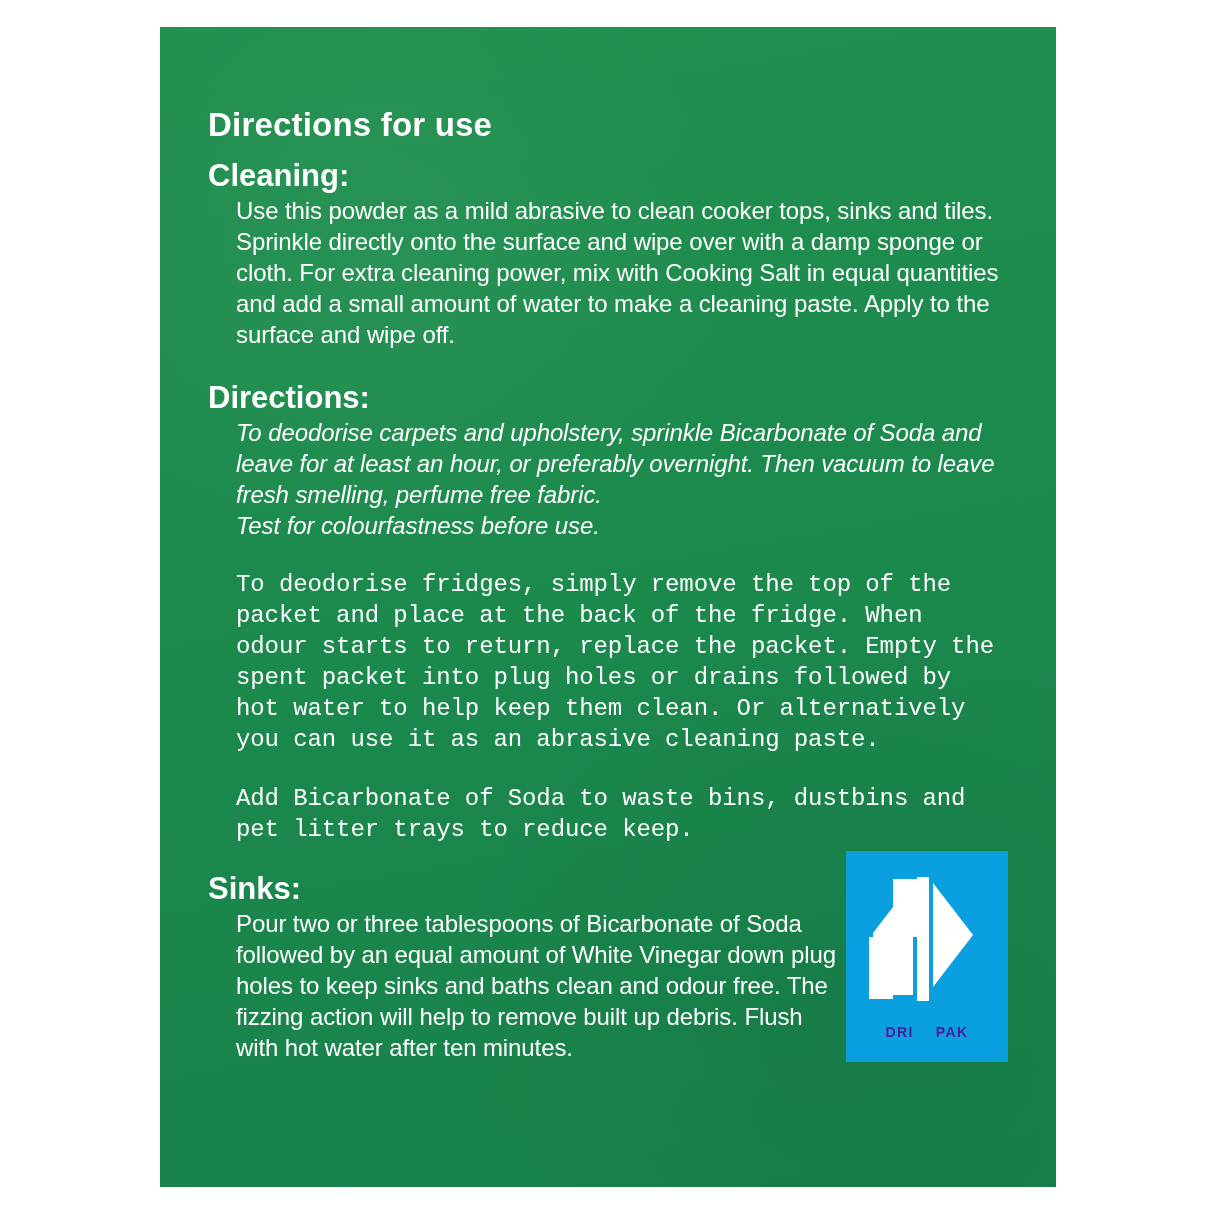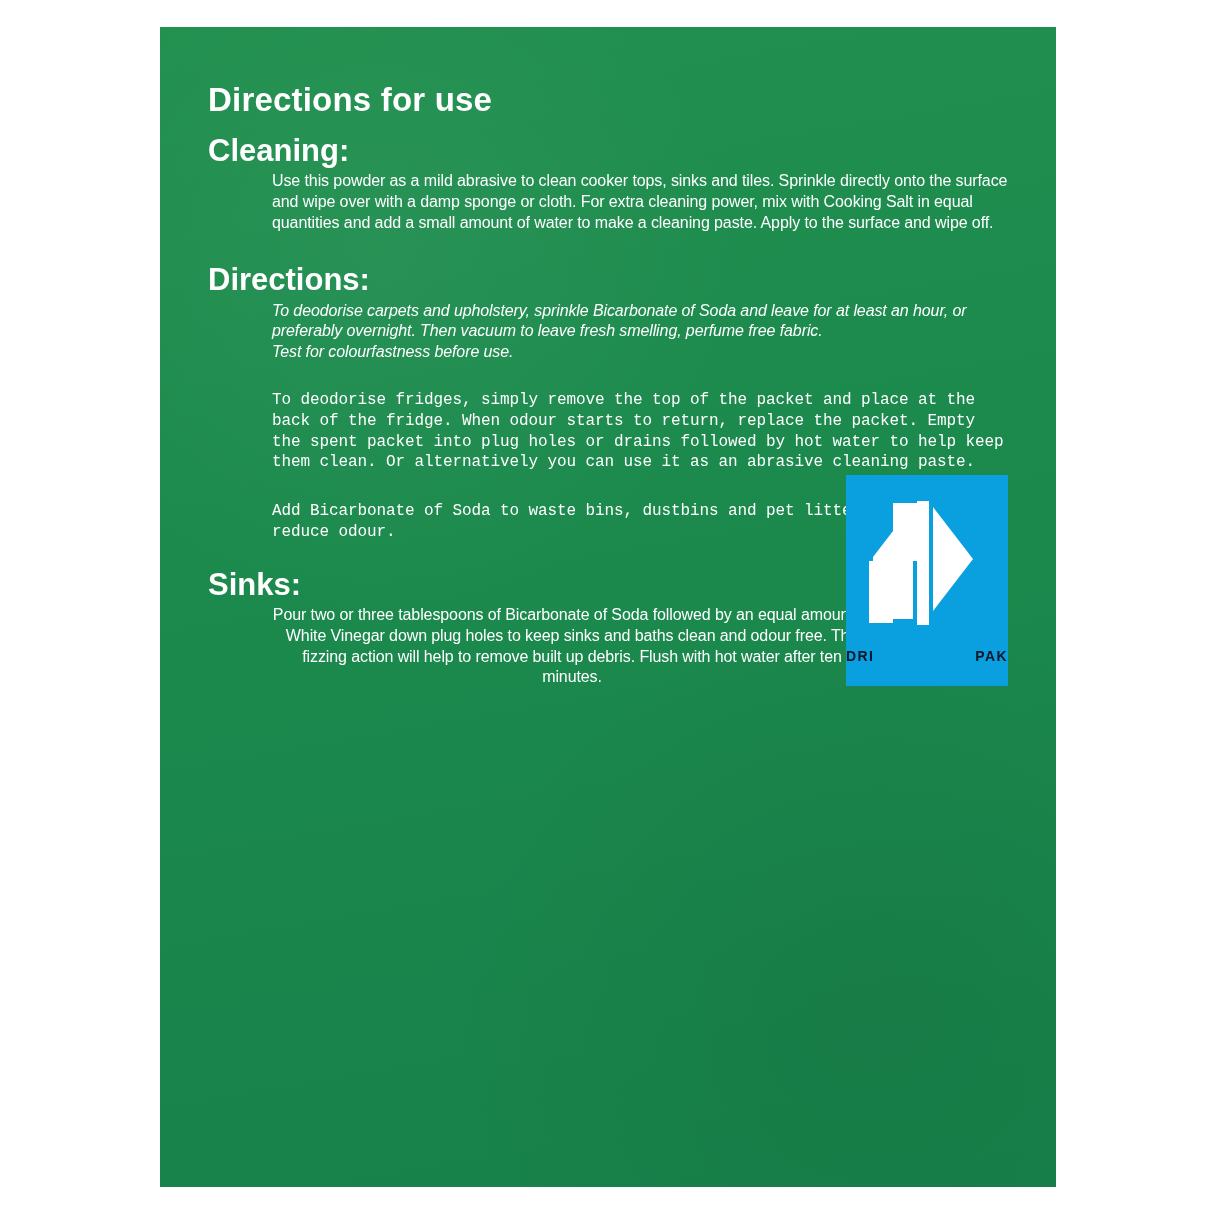--- a/index.html
+++ b/index.html
@@ -24,59 +24,58 @@
     left: 160px;
     top: 27px;
     width: 896px;
     height: 1160px;
     background: #1d8a4e;
     background-image:
       radial-gradient(ellipse 60% 45% at 25% 20%, rgba(255,255,255,0.045), rgba(255,255,255,0) 70%),
       radial-gradient(ellipse 70% 50% at 80% 85%, rgba(0,0,0,0.06), rgba(0,0,0,0) 70%),
       linear-gradient(170deg, #21904f 0%, #1c8a4d 40%, #17814a 100%);
     box-sizing: border-box;
-    padding: 55px 48px 20px 48px;
+    padding: 80px 48px 20px 48px;
     color: #ffffff;
     overflow: hidden;
   }
   .title {
     font-size: 33px;
     font-weight: bold;
     letter-spacing: 0.2px;
     margin: 0 0 14px 0;
     line-height: 1.1;
   }
   .section {
     margin-bottom: 2px;
   }
   .section-head {
     font-size: 31px;
     font-weight: bold;
     margin: 0 0 2px 0;
     line-height: 1.2;
   }
   .para {
-    font-size: 16px;
+    font-size: 24px;
     line-height: 1.29;
-    margin: 0 0 0 64px;
+    margin: 0 0 0 28px;
     font-weight: 500;
     letter-spacing: -0.1px;
   }
   .para + .para {
     margin-top: 28px;
     font-family: Liberation Mono, monospace;
   }
   .gap-lg { height: 26px; }
   .gap-md { height: 22px; }
   .sinks-block {
     position: relative;
   }
   .sinks-text {
     width: 600px;
-    text-align: center;
   }
   .logo {
     position: absolute;
     right: 0px;
     bottom: 2px;
     width: 162px;
     height: 211px;
     background: #0aa0e0;
     box-sizing: border-box;
   }
@@ -92,26 +91,26 @@
     transform: translateX(-50%);
     width: 120px;
     height: 124px;
   }
   .logo-sub {
     position: absolute;
     bottom: 22px;
     left: 0;
     width: 100%;
     display: flex;
-    justify-content: space-between;
+    justify-content: center;
     gap: 22px;
     font-size: 14px;
     letter-spacing: 1.4px;
     font-weight: bold;
-    color: #0f172a;
+    color: #4c1d95;
   }
 </style>
 </head>
 <body>
 
 <div class="canvas">
   <div class="panel">
 
     <h1 class="title">Directions for use</h1>
 
@@ -120,21 +119,21 @@
       <p class="para">Use this powder as a mild abrasive to clean cooker tops, sinks and tiles. Sprinkle directly onto the surface and wipe over with a damp sponge or cloth. For extra cleaning power, mix with Cooking Salt in equal quantities and add a small amount of water to make a cleaning paste. Apply to the surface and wipe off.</p>
     </div>
 
     <div class="gap-lg"></div>
 
     <div class="section">
       <h2 class="section-head">Directions:</h2>
       <p class="para" style="white-space: pre-line; font-style: italic;">To deodorise carpets and upholstery, sprinkle Bicarbonate of Soda and leave for at least an hour, or preferably overnight. Then vacuum to leave fresh smelling, perfume free fabric.
 Test for colourfastness before use.</p>
       <p class="para">To deodorise fridges, simply remove the top of the packet and place at the back of the fridge. When odour starts to return, replace the packet. Empty the spent packet into plug holes or drains followed by hot water to help keep them clean. Or alternatively you can use it as an abrasive cleaning paste.</p>
-      <p class="para">Add Bicarbonate of Soda to waste bins, dustbins and pet litter trays to reduce odour.</p>
+      <p class="para">Add Bicarbonate of Soda to waste bins, dustbins and pet litter trays to reduce keep.</p>
     </div>
 
     <div class="gap-md"></div>
 
     <div class="section sinks-block">
       <h2 class="section-head">Sinks:</h2>
       <p class="para sinks-text">Pour two or three tablespoons of Bicarbonate of Soda followed by an equal amount of White Vinegar down plug holes to keep sinks and baths clean and odour free. The fizzing action will help to remove built up debris. Flush with hot water after ten minutes.</p>
 
       <div class="logo">
         <div class="logo-inner">

